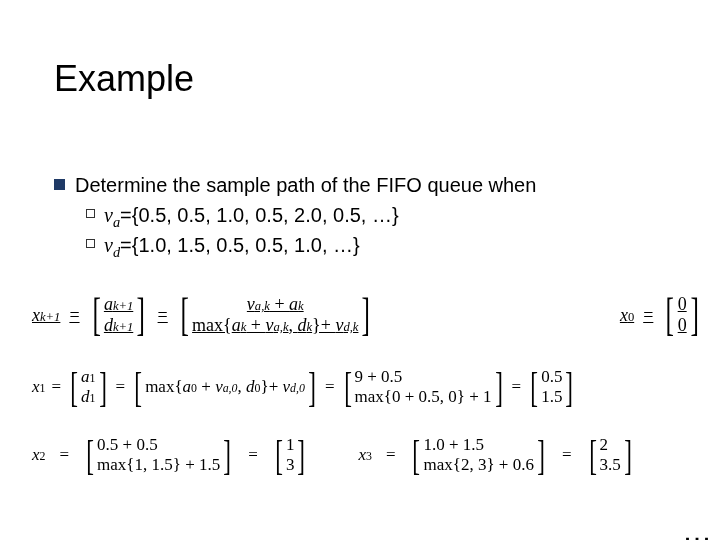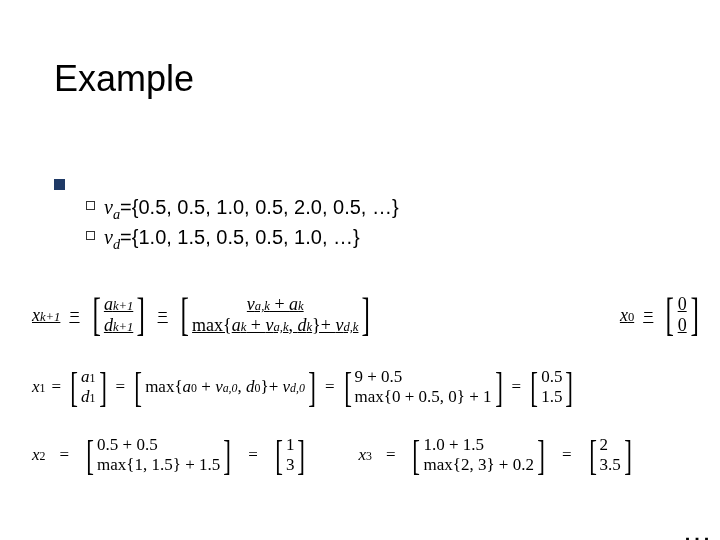--- a/index.html
+++ b/index.html
@@ -134,20 +134,21 @@
 </head>
 <body>
 
 <div class="slide">
 
   <div class="title">Example</div>
 
   <div class="body">
     <div class="bullet-row">
       <div class="square-bullet"></div>
+      <div>Determine the sample path of the FIFO queue when</div>
     </div>
     <div class="sub-list">
       <div class="sub-row">
         <div class="hollow-bullet"></div>
         <div>
           <span class="ital">v</span><span class="sub">a</span><span>={0.5, 0.5, 1.0, 0.5, 2.0, 0.5, …}</span>
         </div>
       </div>
       <div class="sub-row">
         <div class="hollow-bullet"></div>
@@ -252,21 +253,21 @@
         </span>
         <span class="br-sm">]</span>
       </span>
       <span style="width:22px"></span>
       <span><span class="var">x</span><span class="rsub">3</span></span>
       <span>=</span>
       <span class="mat">
         <span class="br-sm">[</span>
         <span class="col">
           <span>1.0 + 1.5</span>
-          <span>max{2, 3} + 0.2</span>
+          <span>max{2, 3} + 0.6</span>
         </span>
         <span class="br-sm">]</span>
       </span>
       <span>=</span>
       <span class="mat">
         <span class="br-sm">[</span>
         <span class="col">
           <span>2</span>
           <span>3.5</span>
         </span>

